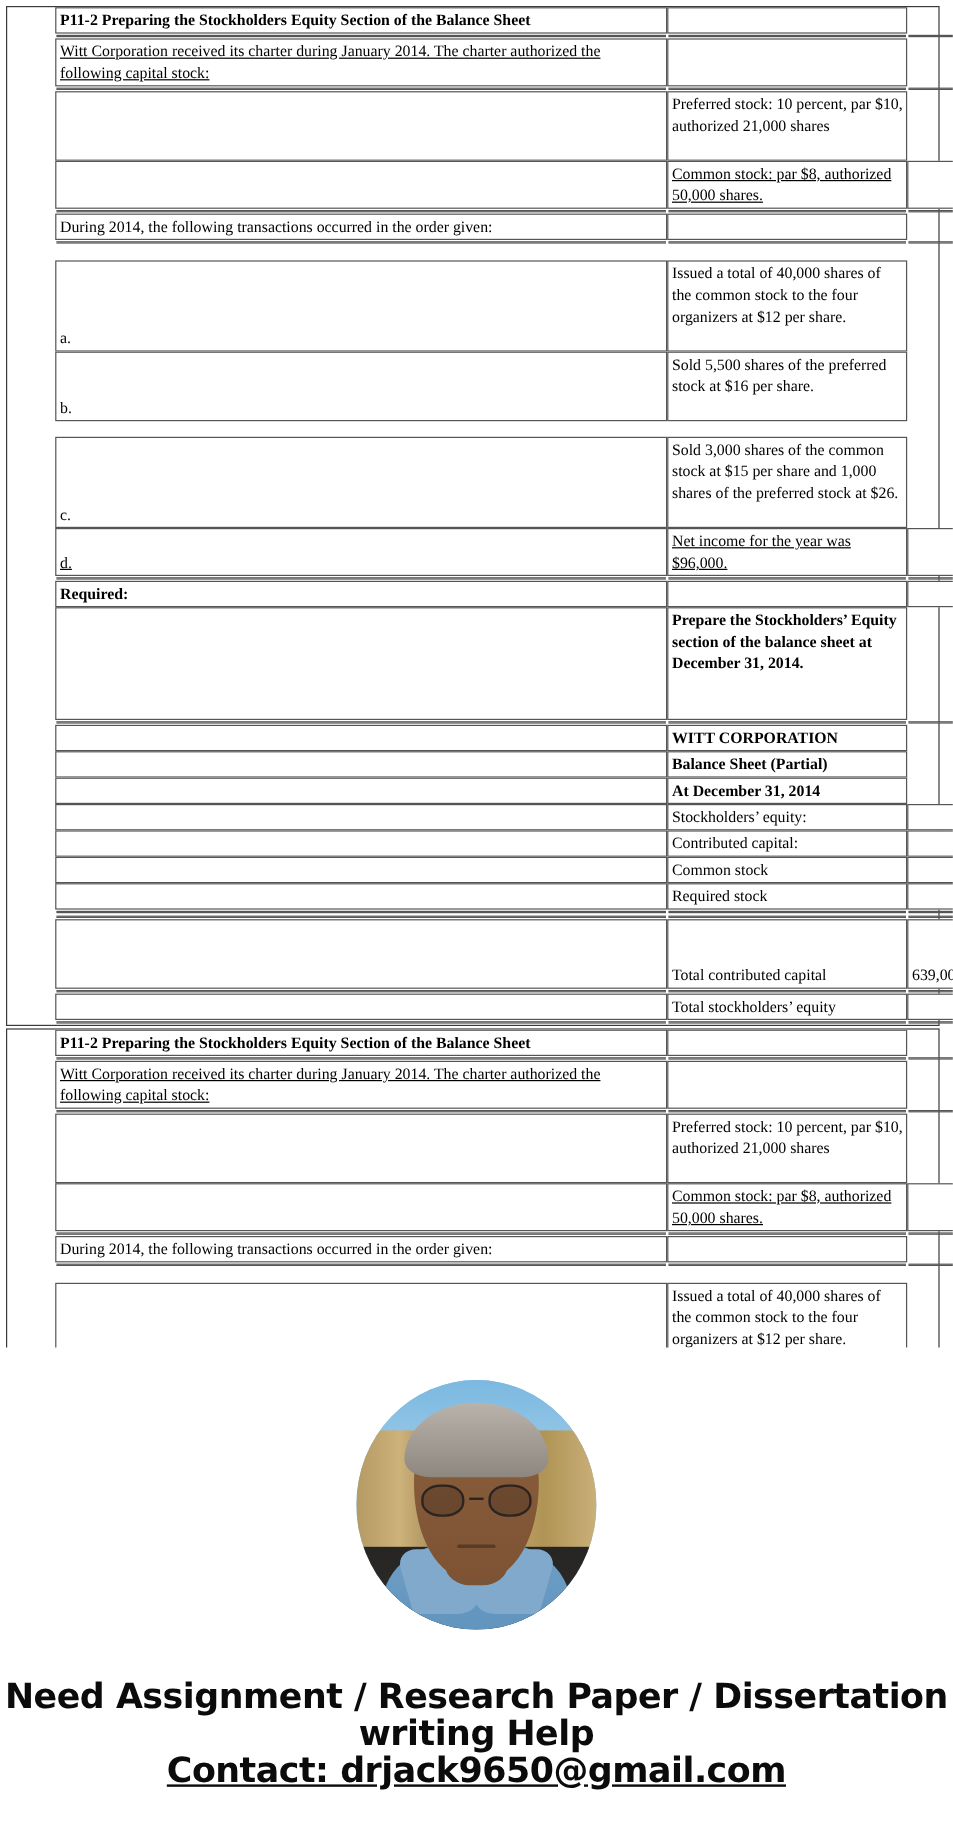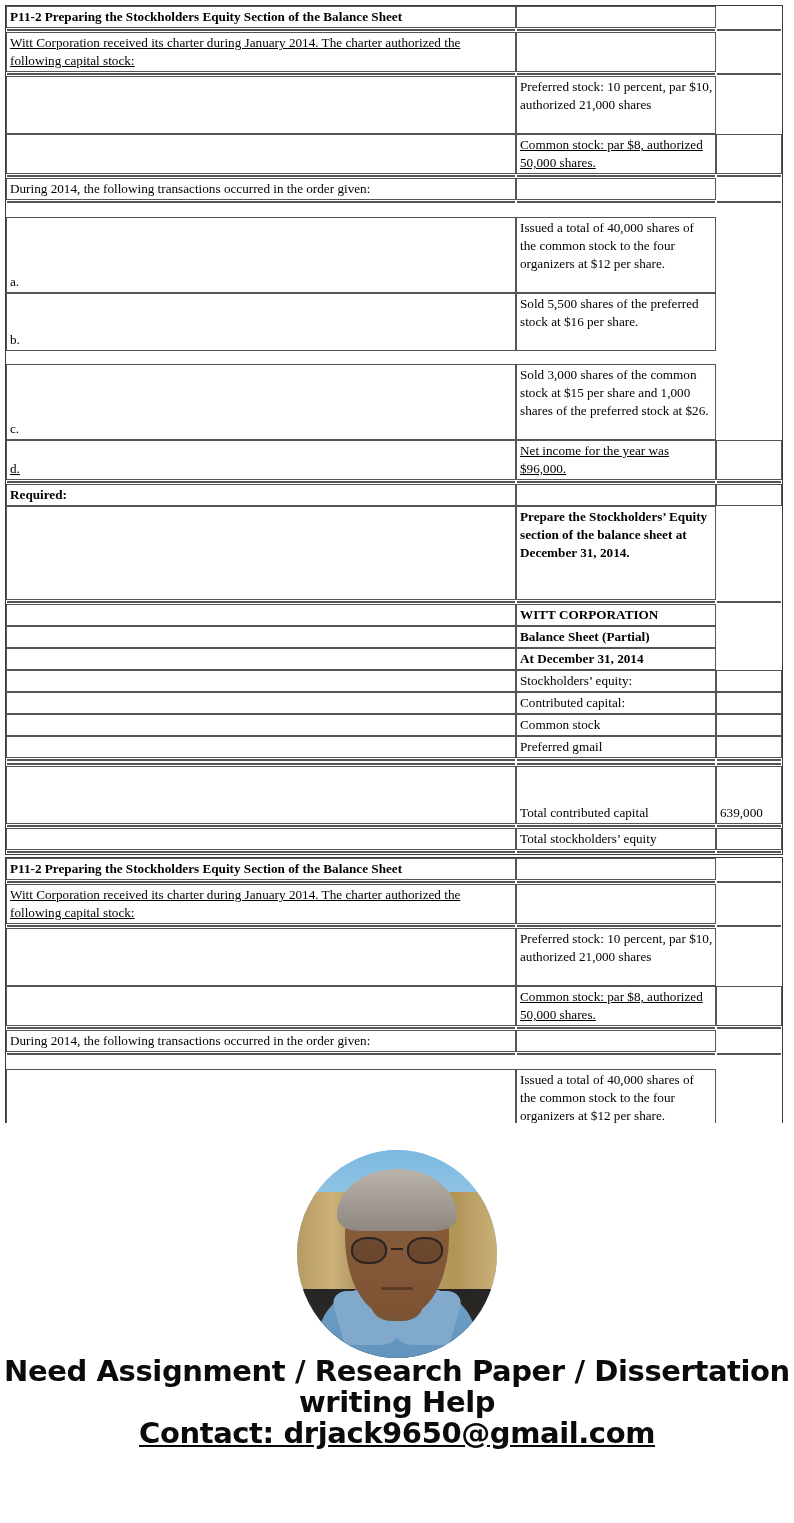--- a/index.html
+++ b/index.html
@@ -24,20 +24,21 @@
     height: 1123px;
     overflow: hidden;
   }
   .sheet {
     position: relative;
     width: 778px;
     margin: 5px 0 0 5px;
     border: 1px solid #3a3a3a;
     box-sizing: border-box;
     background: #fff;
+    padding-left: 40px;
   }
   .sheet + .sheet {
     margin-top: 2px;
   }
 
   table.grid {
     border-collapse: collapse;
     width: 100%;
     table-layout: fixed;
   }
@@ -167,21 +168,21 @@
     transform: translateX(-50%);
     width: 16%; height: 3px;
     background: #5b3a24;
     border-radius: 2px;
   }
 
   
   .footer {
     position: absolute;
     left: 0;
-    top: 1356px;
+    top: 1398px;
     width: 794px;
     text-align: center;
     font-family: "DejaVu Sans", "Liberation Sans", sans-serif;
     font-weight: bold;
     font-size: 29px;
     line-height: 31px;
     color: #0b0b0b;
     letter-spacing: -0.4px;
   }
   .footer .l1 { display: block; }
@@ -454,21 +455,21 @@
           <td>
               <div class="cell">&nbsp;</div>
             </td>
         </tr>
 
         <tr class="h1">
           <td>
               <div class="cell blank">&nbsp;</div>
             </td>
           <td>
-              <div class="cell">Preferred gmail</div>
+              <div class="cell">Required stock</div>
             </td>
           <td>
               <div class="cell">&nbsp;</div>
             </td>
         </tr>
 
         <tr class="gaprow">
           <td class="gap">
               <div class="gapline"></div>
             </td>

